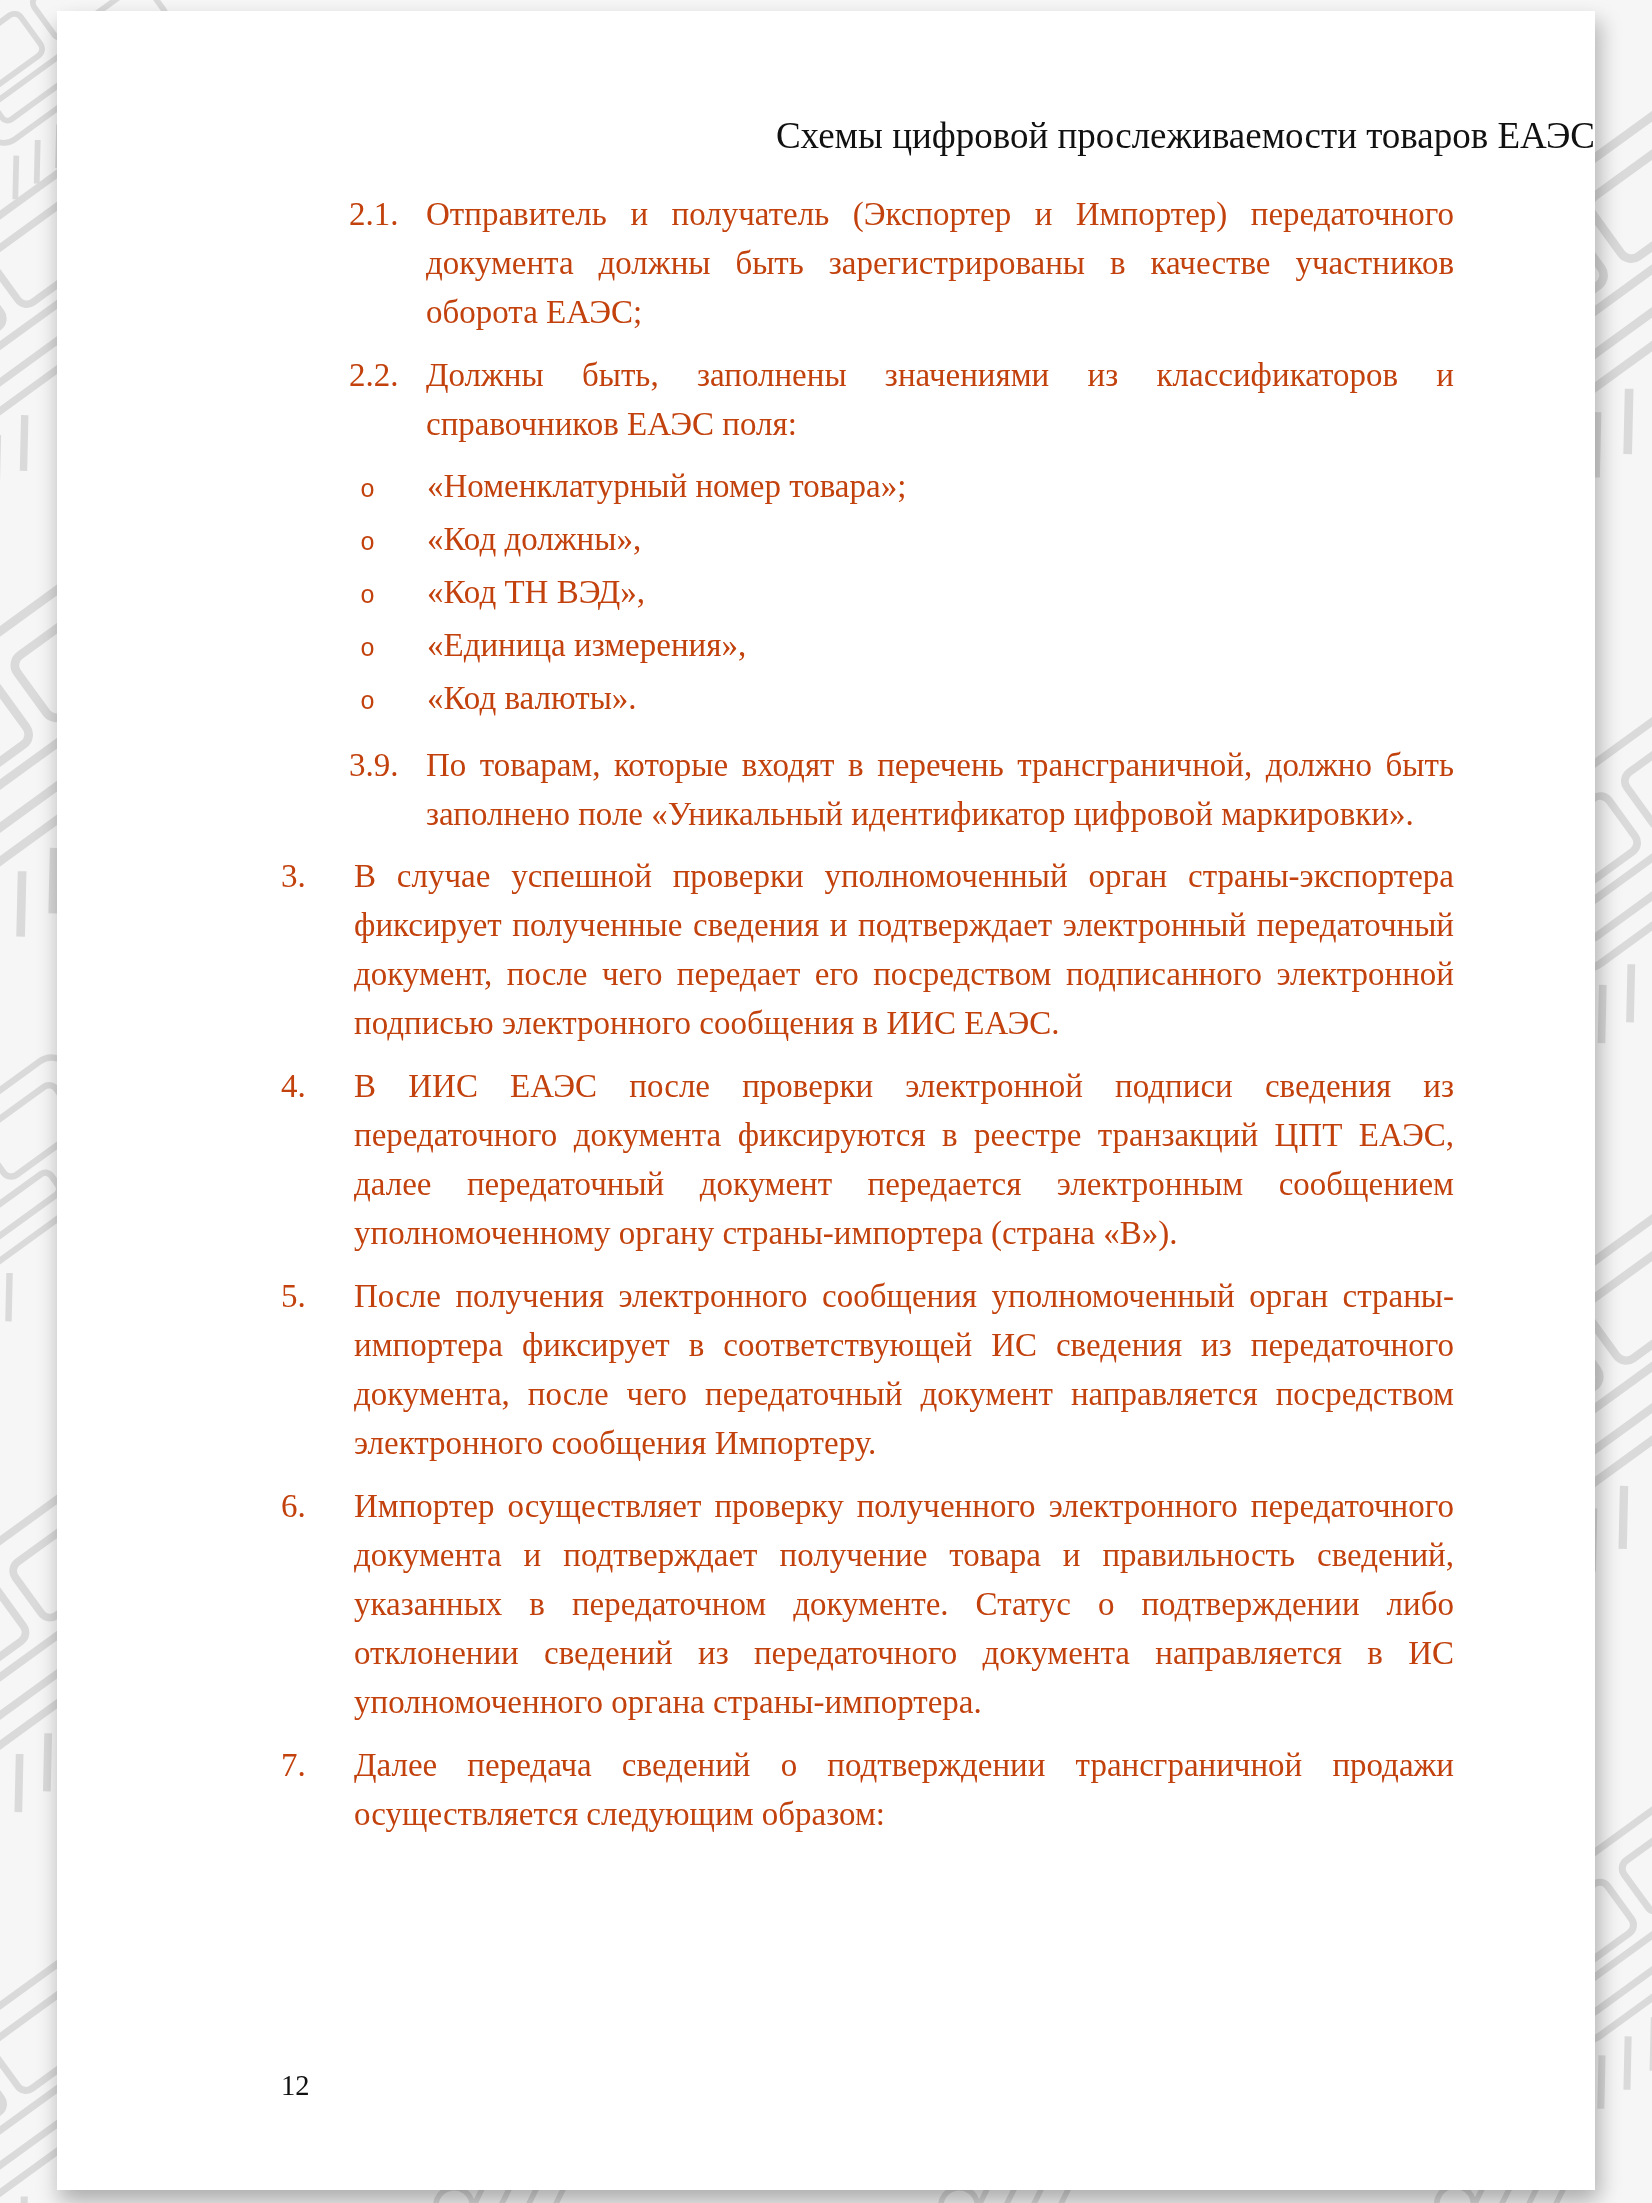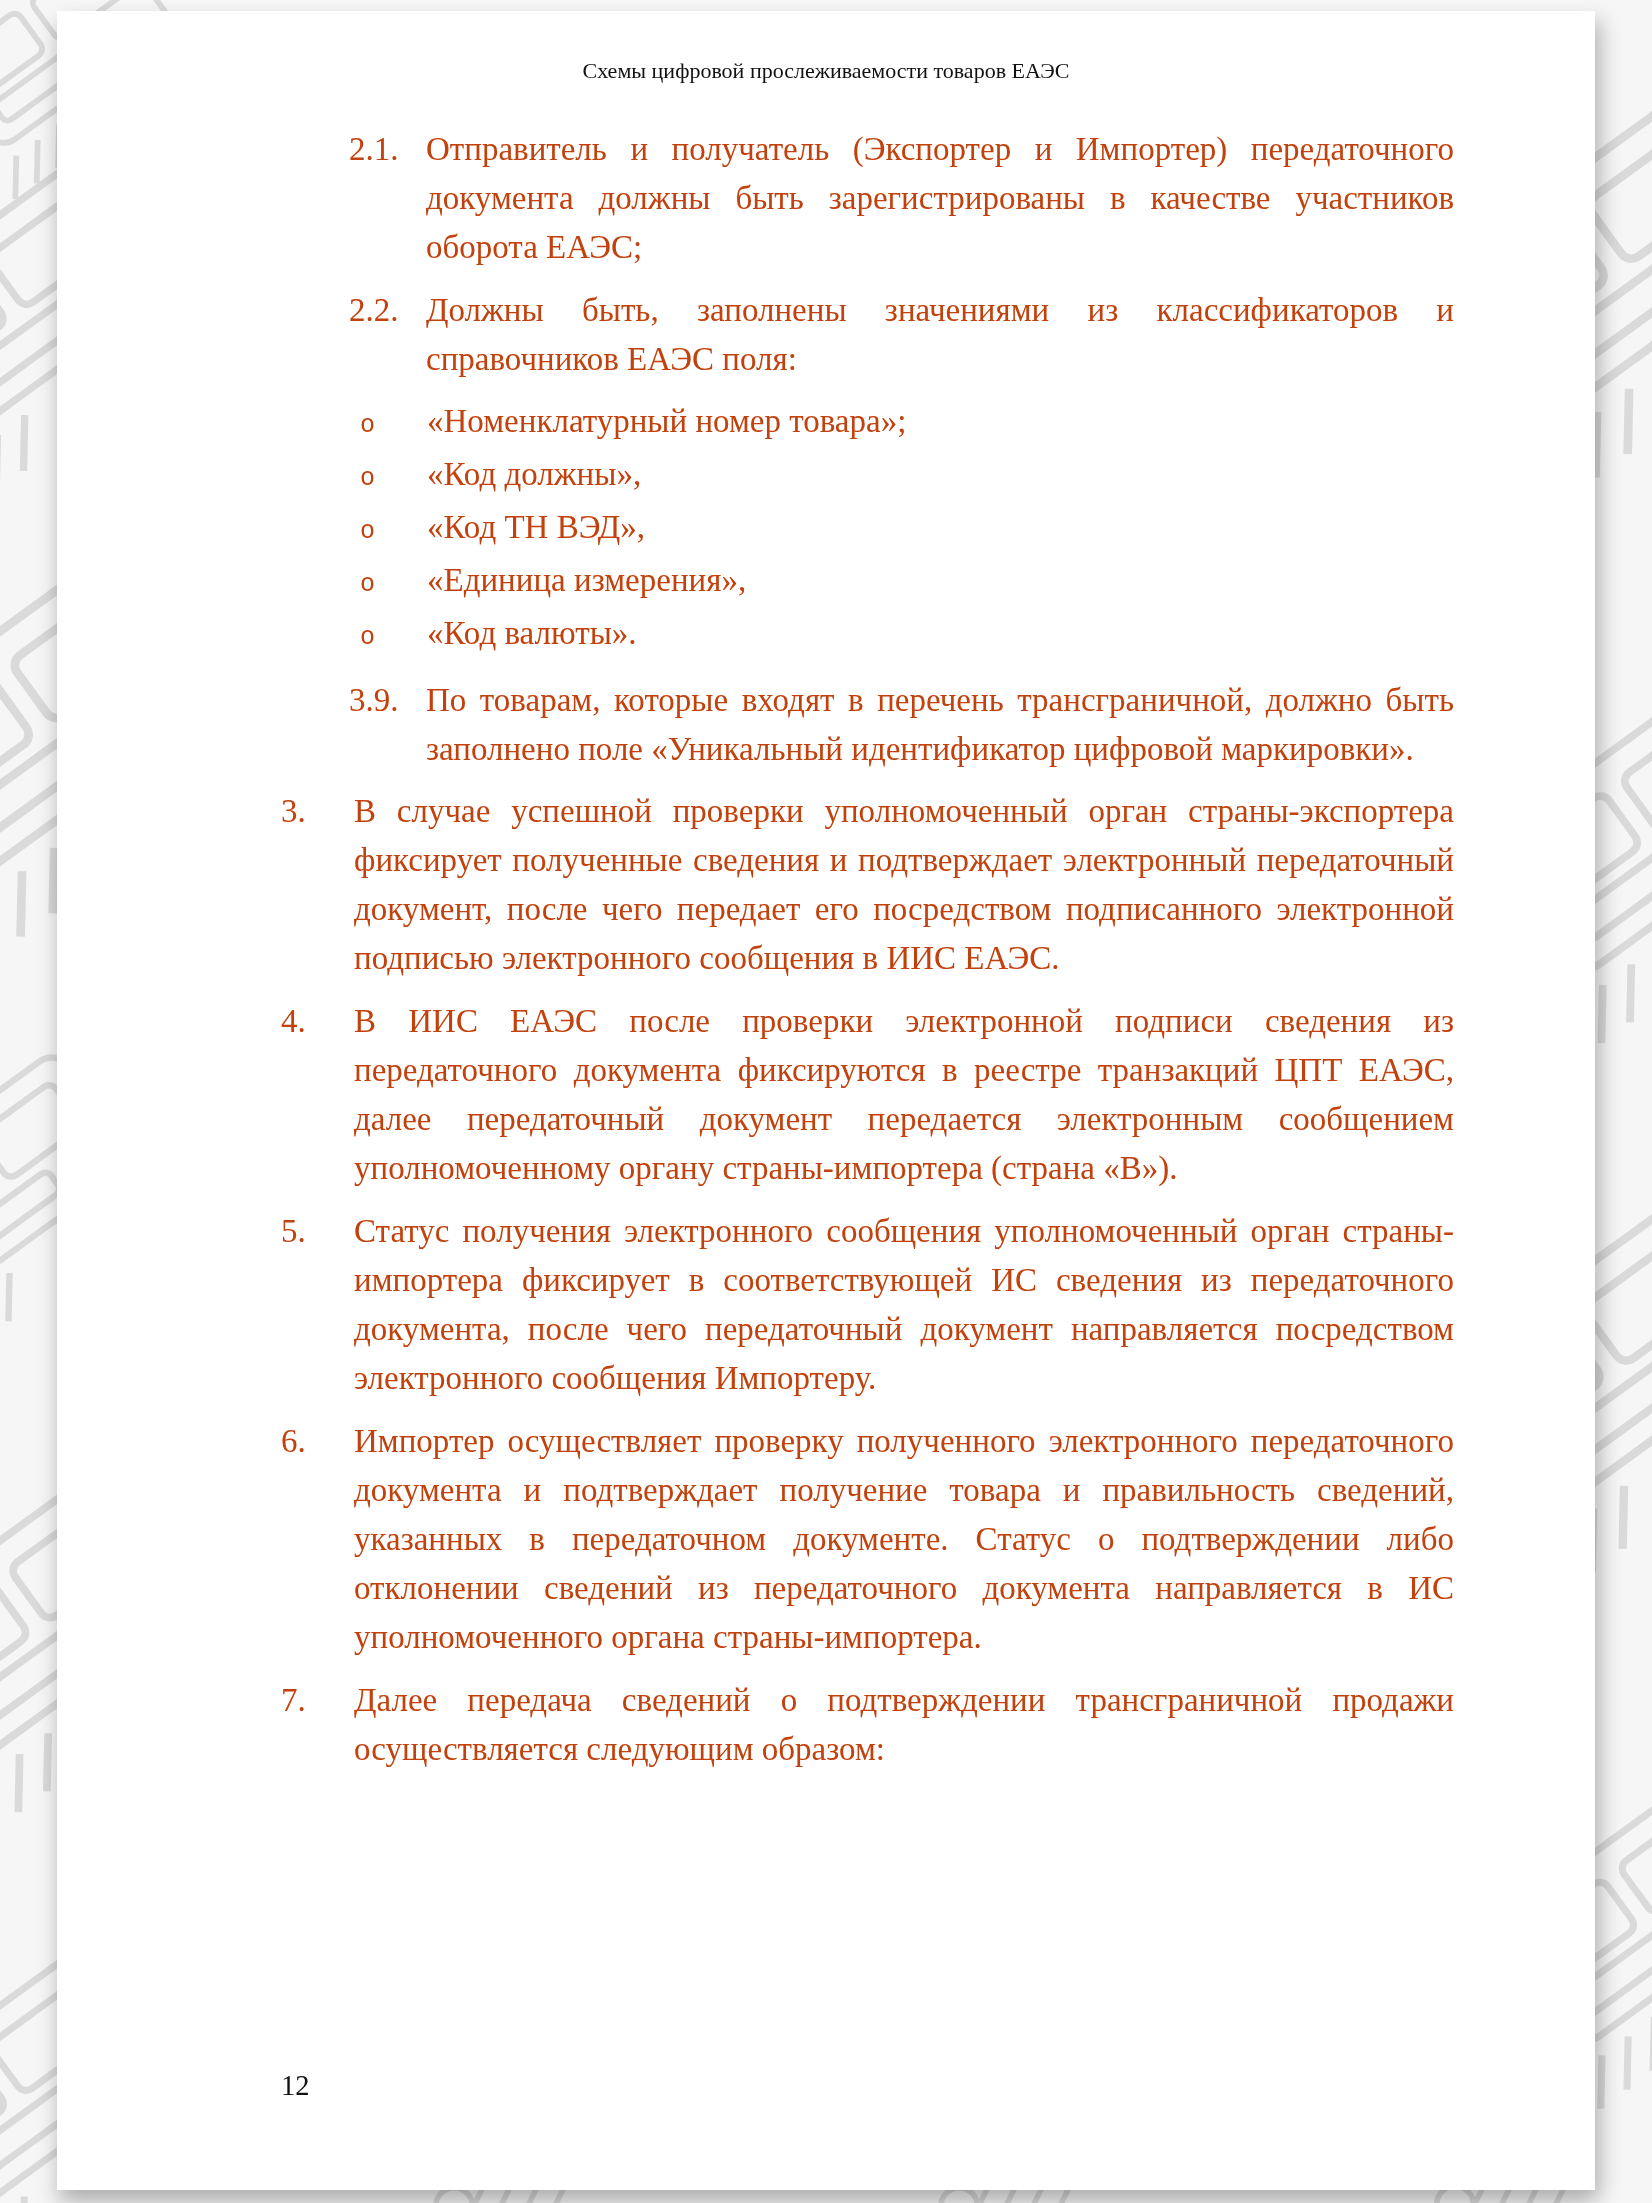--- a/index.html
+++ b/index.html
@@ -12,23 +12,23 @@
   .bg-pattern {
     position: absolute; left: 0; top: 0; z-index: 0;
   }
   .page {
     position: absolute; left: 57px; top: 11px;
     width: 1538px; height: 2179px;
     background: #ffffff; z-index: 1;
     box-shadow: 0 13px 20px rgba(0,0,0,0.22), 11px 7.3px 18.4px rgba(0,0,0,0.10);
   }
   .header {
-    margin-top: 43px;
-    text-align: center;
-    font-size: 22px; line-height: 33px;
+    margin-top: 108px;
+    text-align: right;
+    font-size: 37px; line-height: 33px;
     color: #111111;
   }
   .content {
     margin: 38px 0 0 224px;
     width: 1173px;
     font-size: 33px; line-height: 49px;
     color: #c2410c;
   }
   .item { display: flex; align-items: baseline; margin-top: 13.8px; }
   .item .marker { flex: 0 0 auto; }
@@ -138,21 +138,21 @@
       <span class="text">В случае успешной проверки уполномоченный орган страны-экспортера фиксирует полученные сведения и подтверждает электронный передаточный документ, после чего передает его посредством подписанного электронной подписью электронного сообщения в ИИС ЕАЭС.</span>
     </div>
 
     <div class="item top">
       <span class="marker">4.</span>
       <span class="text">В ИИС ЕАЭС после проверки электронной подписи сведения из передаточного документа фиксируются в реестре транзакций ЦПТ ЕАЭС, далее передаточный документ передается электронным сообщением уполномоченному органу страны-импортера (страна «В»).</span>
     </div>
 
     <div class="item top">
       <span class="marker">5.</span>
-      <span class="text">Статус получения электронного сообщения уполномоченный орган страны-импортера фиксирует в соответствующей ИС сведения из передаточного документа, после чего передаточный документ направляется посредством электронного сообщения Импортеру.</span>
+      <span class="text">После получения электронного сообщения уполномоченный орган страны-импортера фиксирует в соответствующей ИС сведения из передаточного документа, после чего передаточный документ направляется посредством электронного сообщения Импортеру.</span>
     </div>
 
     <div class="item top">
       <span class="marker">6.</span>
       <span class="text">Импортер осуществляет проверку полученного электронного передаточного документа и подтверждает получение товара и правильность сведений, указанных в передаточном документе. Статус о подтверждении либо отклонении сведений из передаточного документа направляется в ИС уполномоченного органа страны-импортера.</span>
     </div>
 
     <div class="item top">
       <span class="marker">7.</span>
       <span class="text">Далее передача сведений о подтверждении трансграничной продажи осуществляется следующим образом:</span>

